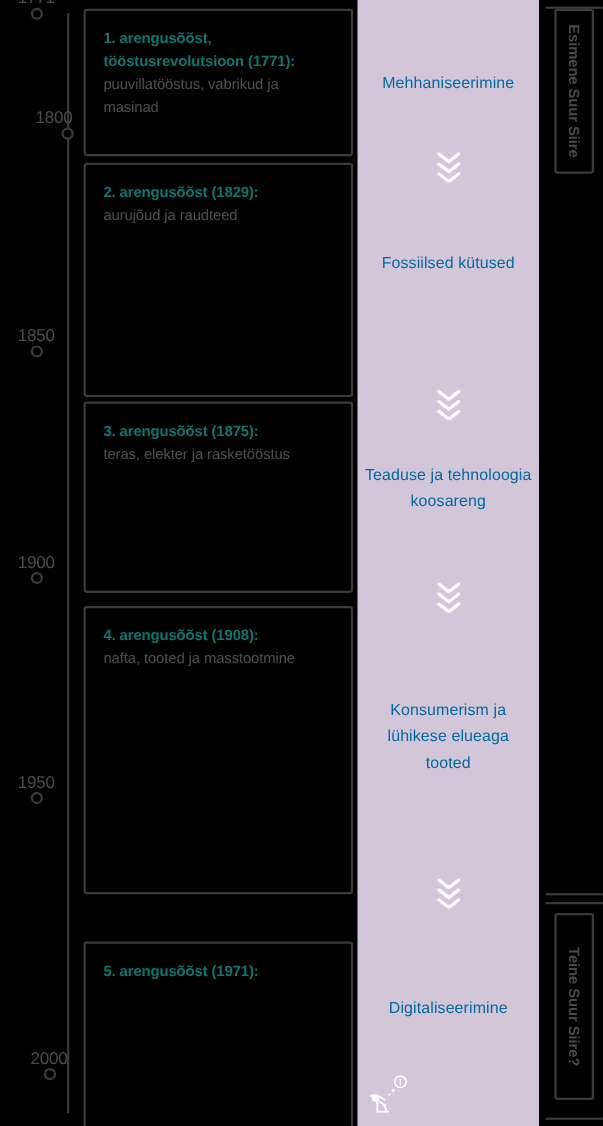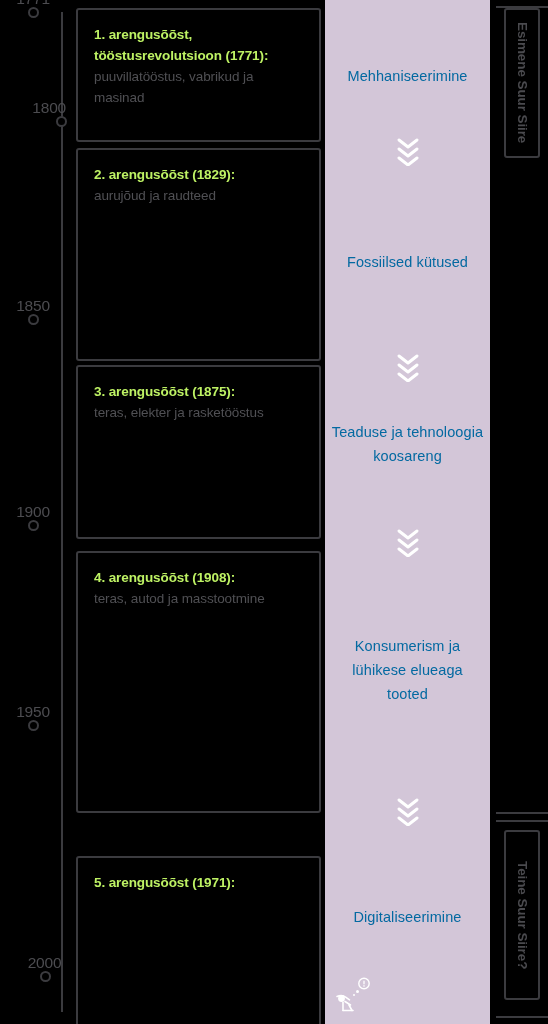--- a/index.html
+++ b/index.html
@@ -77,21 +77,21 @@
   .wave-box {
     position: absolute;
     left: 0;
     width: 245px;
     border: 2px solid #3b3b3f;
     border-radius: 3px;
     background: #000000;
     padding: 14px 16px 12px 16px;
   }
   .wave-title {
-    color: #bef264;
+    color: #0f766e;
     font-size: 13.5px;
     font-weight: bold;
     line-height: 21px;
     letter-spacing: -0.1px;
     margin: 0;
   }
   .wave-desc {
     color: #505054;
     font-size: 13.5px;
     font-weight: normal;
@@ -225,31 +225,31 @@
       <div class="wave-box" style="top: 148px; height: 213px;">
         <div class="wave-title">2. arengusõõst (1829):</div>
         <div class="wave-desc">aurujõud ja raudteed</div>
       </div>
       <div class="wave-box" style="top: 365px; height: 174px;">
         <div class="wave-title">3. arengusõõst (1875):</div>
         <div class="wave-desc">teras, elekter ja rasketööstus</div>
       </div>
       <div class="wave-box" style="top: 551px; height: 262px;">
         <div class="wave-title">4. arengusõõst (1908):</div>
-        <div class="wave-desc">teras, autod ja masstootmine</div>
+        <div class="wave-desc">nafta, tooted ja masstootmine</div>
       </div>
       <div class="wave-box" style="top: 856px; height: 203px;">
         <div class="wave-title">5. arengusõõst (1971):</div>
       </div>
     </div>
 
   <div id="center-column">
     <div id="center-labels">
         <div class="center-label" style="top: 64px;">Mehhaniseerimine</div>
-        <div class="center-label" style="top: 250px;">Fossiilsed kütused</div>
+        <div class="center-label" style="top: 228px;">Fossiilsed kütused</div>
         <div class="center-label" style="top: 420px;">Teaduse ja tehnoloogia koosareng</div>
         <div class="center-label" style="top: 634px;">Konsumerism ja lühikese elueaga tooted</div>
         <div class="center-label" style="top: 905px;">Digitaliseerimine</div>
       </div>
     <div id="center-chevrons">
         <div class="chevrons" style="top: 136px;">
           <svg class="chev" width="26" height="30" viewBox="0 0 26 30" fill="none" xmlns="http://www.w3.org/2000/svg">
             <path d="M4 4l9 7 9-7" stroke="#ffffff" stroke-width="3" stroke-linecap="round" stroke-linejoin="round"></path>
             <path d="M4 13l9 7 9-7" stroke="#ffffff" stroke-width="3" stroke-linecap="round" stroke-linejoin="round"></path>
             <path d="M4 22l9 7 9-7" stroke="#ffffff" stroke-width="3" stroke-linecap="round" stroke-linejoin="round"></path>

